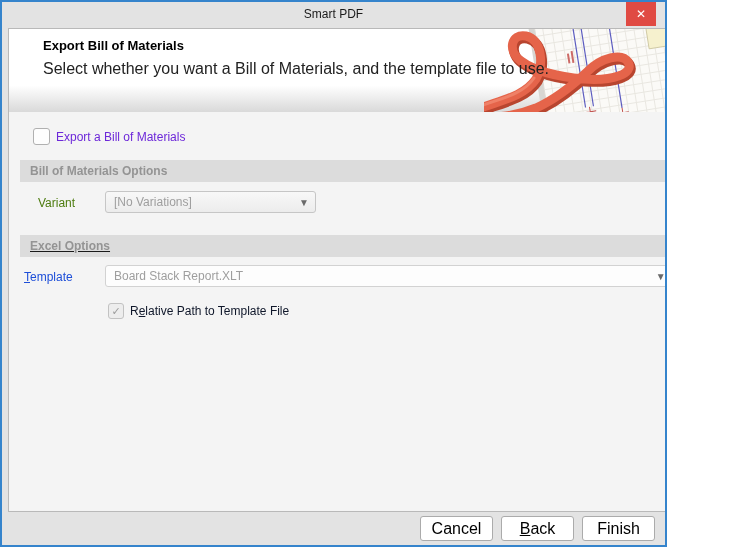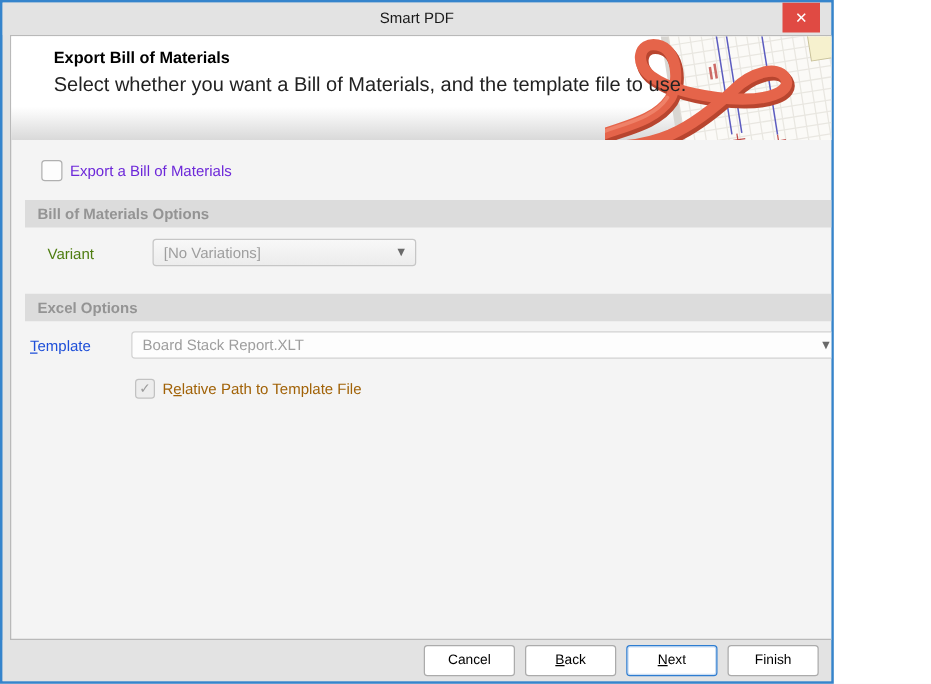--- a/index.html
+++ b/index.html
@@ -34,45 +34,45 @@
   .checkbox.disabled { background:#ededed; border-color:#c2c2c2; color:#9b9b9b;
                        width:16px; height:16px; font-size:11px; line-height:14px;
                        text-align:center; }
   .cb1 { left:24px; top:99px; }
   .cb1-label { position:absolute; left:47px; top:101px; color:#6d28d9; }
 
   .group-bar { position:absolute; left:11px; width:696px; height:22px;
                background:#dcdcdc; }
   .group-bar span { display:block; padding:4px 0 0 10px; font-weight:bold; color:#949494; }
   .gb1 { top:131px; }
-  .gb2 { top:206px; }
+  .gb2 { top:206px;text-decoration:underline; }
 
   .field-label { position:absolute; color:#4d7c0f; }
   .variant-label { left:29px; top:167px; }
   .template-label { left:15px; top:241px; color:#1d4ed8; }
   .mn { text-decoration:underline; }
 
   .combo { position:absolute; height:22px; border:1px solid #c6c6c6; border-radius:3px;
            display:flex; align-items:center; padding:0 6px 0 8px; color:#9e9e9e; }
   .combo .grow { flex:1 1 auto; overflow:hidden; white-space:nowrap; }
   .combo .arrow { color:#6a6a6a; font-size:10px; margin-left:6px; }
   .combo .dots  { color:#7a7a7a; font-size:9px; letter-spacing:1px; margin-left:8px; }
   .variant-combo { left:96px; top:162px; width:211px;
-                   background:linear-gradient(#f8f8f8,#ececec);margin-left:17px; }
+                   background:linear-gradient(#f8f8f8,#ececec); }
   .template-combo { left:96px; top:236px; width:595px; background:#fdfdfd;
                     border-color:#d2d2d2; }
 
   .cb2 { left:99px; top:274px; }
-  .cb2-label { position:absolute; left:121px; top:275px; color:#a16207; }
+  .cb2-label { position:absolute; left:121px; top:275px; color:#0f172a; }
 
   
   .footer { position:absolute; left:0; right:0; bottom:0; height:33px; background:#e3e3e3; }
   .btn-row { position:absolute; right:10px; top:4px; display:flex; gap:8px; }
   .btn { width:73px; height:25px; background:#ffffff; border:1px solid #ababab;
-         border-radius:3px; font-size:11px; color:#000; text-align:center;
+         border-radius:3px; font-size:16px; color:#000; text-align:center;
          line-height:23px; cursor:default; }
   .btn.default { border-color:#2e7dd1; box-shadow:inset 0 0 0 1px rgba(46,125,209,.25); }
 </style>
 </head>
 <body>
 
 <div class="window">
 
   <div class="titlebar">
     <div class="title">Smart PDF</div>
@@ -168,18 +168,17 @@
       <span>✓</span>
     </div>
     <div class="cb2-label"><span>R</span><span class="mn">e</span><span>lative Path to Template File</span></div>
 
   </div>
 
   <div class="footer">
     <div class="btn-row">
       <div class="btn"><span></span><span class="mn"></span><span>Cancel</span></div>
       <div class="btn"><span></span><span class="mn">B</span><span>ack</span></div>
-      <div class="btn default"><span></span><span class="mn">N</span><span>ext</span></div>
       <div class="btn"><span></span><span class="mn"></span><span>Finish</span></div>
     </div>
   </div>
 
 </div>
 
 </body></html>

